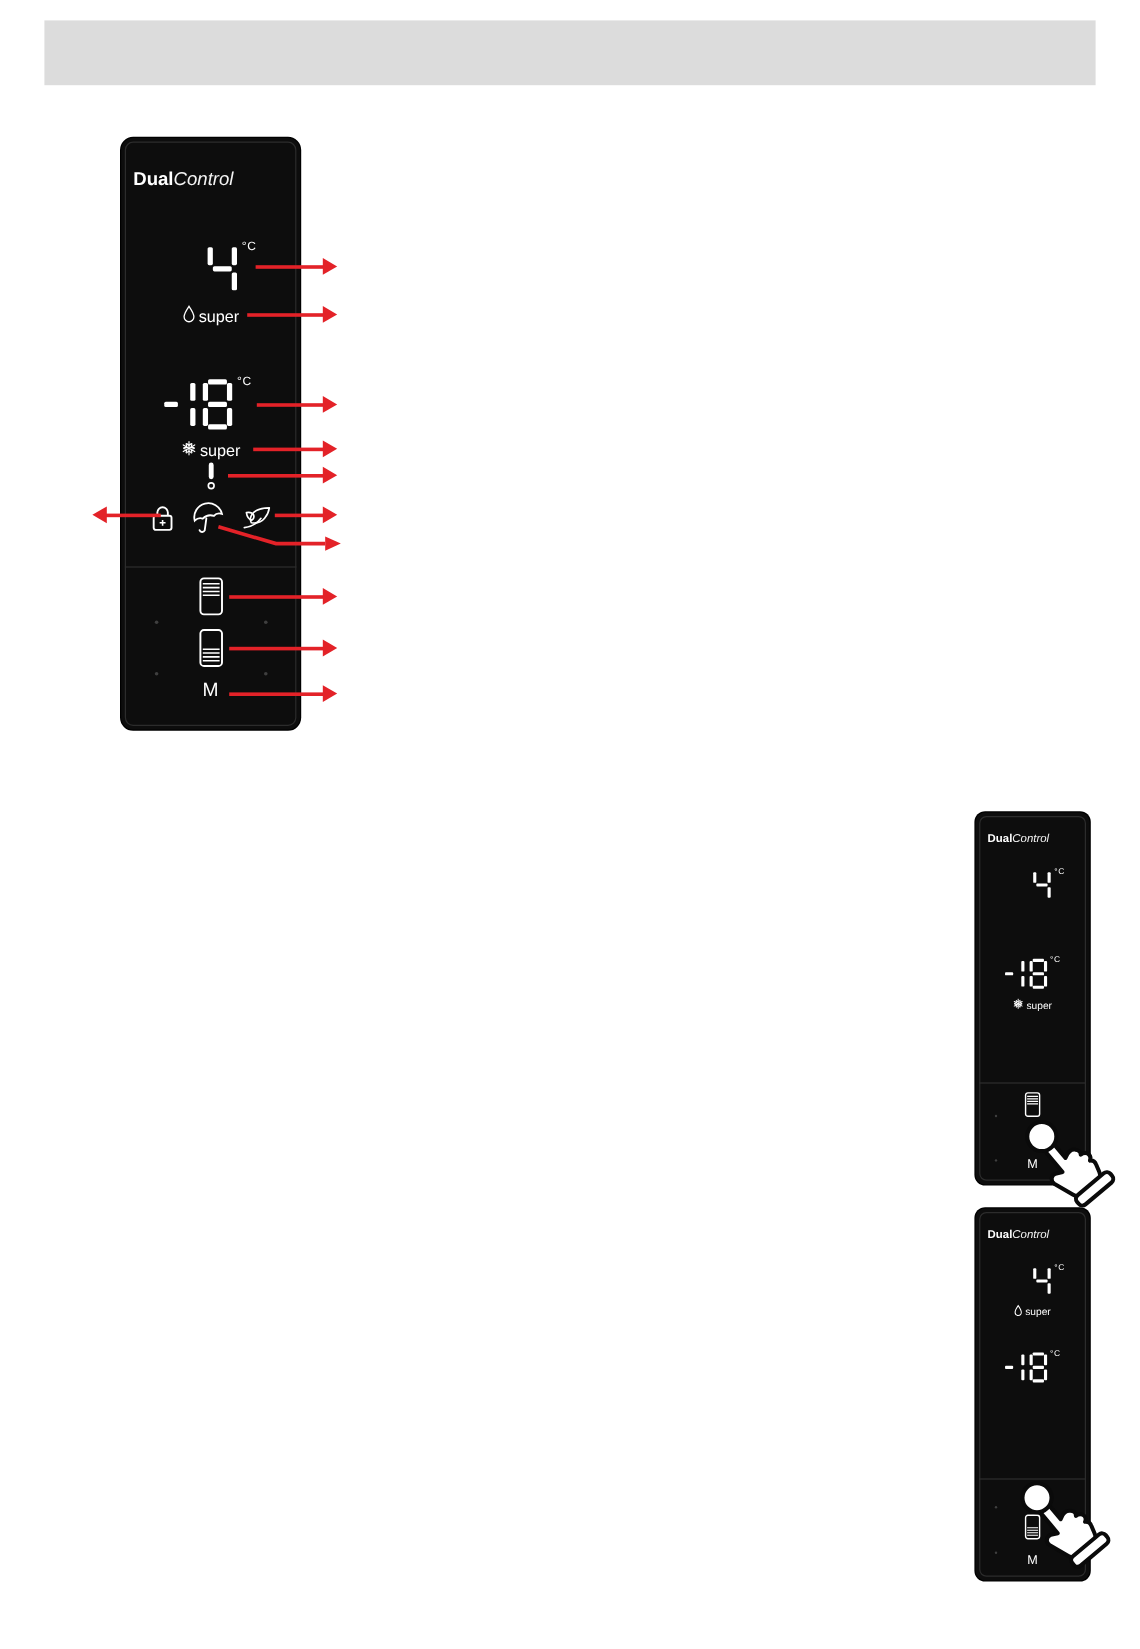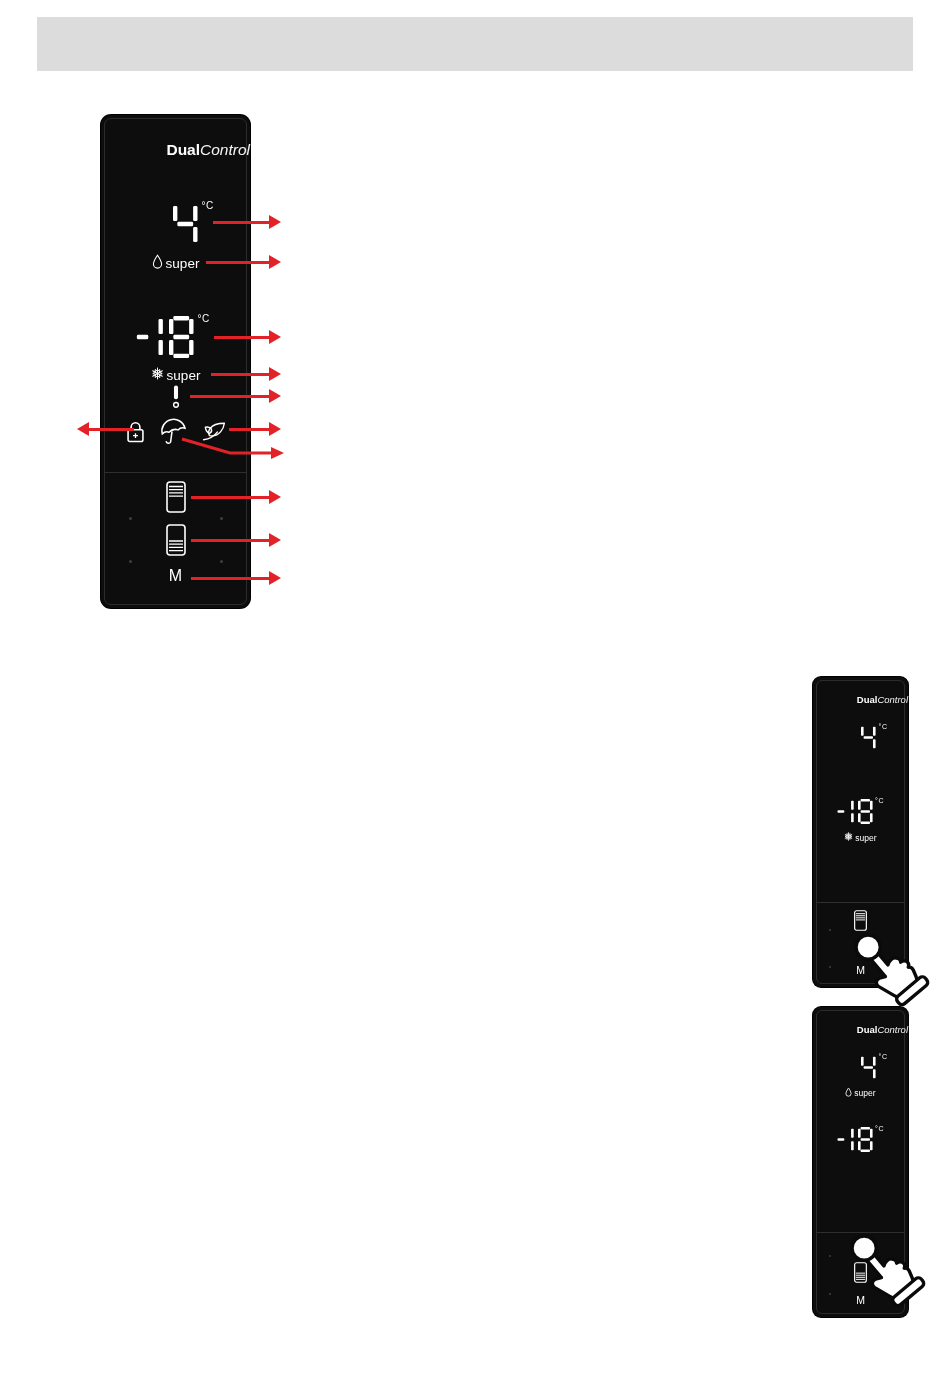--- a/index.html
+++ b/index.html
@@ -15,21 +15,21 @@
   .panel::before{content:"";position:absolute;inset:3px;border:1px solid #2c2c2c;border-radius:7px;pointer-events:none;}
   .panel-main{left:101px;top:115px;width:149px;height:493px;}
   .panel-sm{width:95px;height:310px;border-radius:8px;}
   .panel-sm::before{border-radius:6px;}
   .panel-b{left:813px;top:677px;}
   .panel-c{left:813px;top:1007px;}
   .divider{position:absolute;left:3px;right:3px;height:1px;background:#2e2e2e;}
   .panel-main .divider{top:357px;}
   .panel-sm .divider{top:225px;}
   
-  .logo{position:absolute;left:10px;right:0;text-align:right;color:#fff;}
+  .logo{position:absolute;left:10px;right:0;text-align:left;color:#fff;}
   .panel-main .logo{top:26px;font-size:15.5px;}
   .panel-sm .logo{top:17px;font-size:9.5px;}
   .logo .b{font-weight:700;}
   .logo .i{font-style:italic;font-weight:400;color:#f3f3f3;}
   
   .disp{position:absolute;display:flex;align-items:flex-start;}
   .disp [data-seg]{display:flex;gap:6px;}
   .disp [data-seg] svg{height:42px;display:block;}
   .panel-sm .disp [data-seg]{gap:4px;}
   .panel-sm .disp [data-seg] svg{height:25px;}

